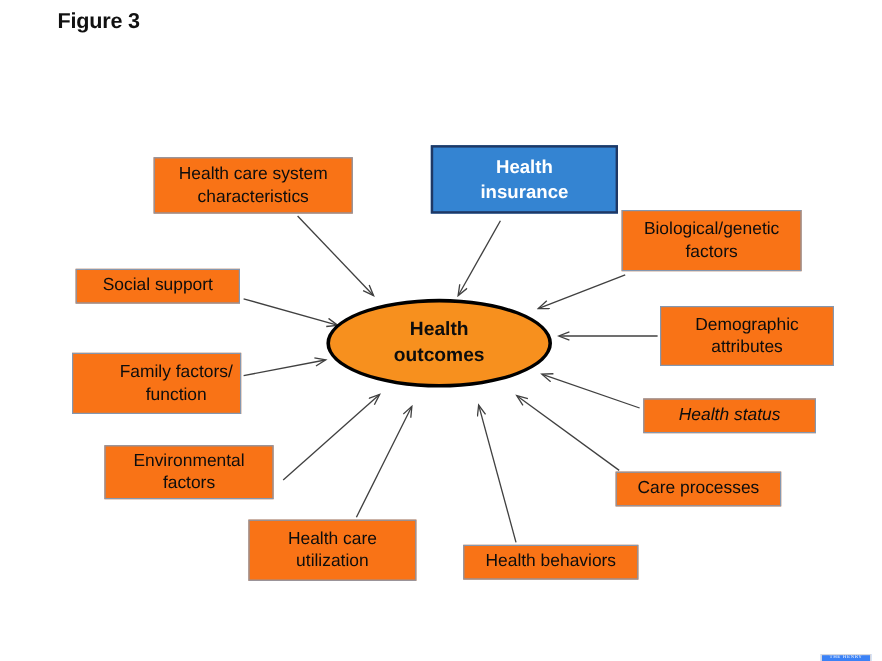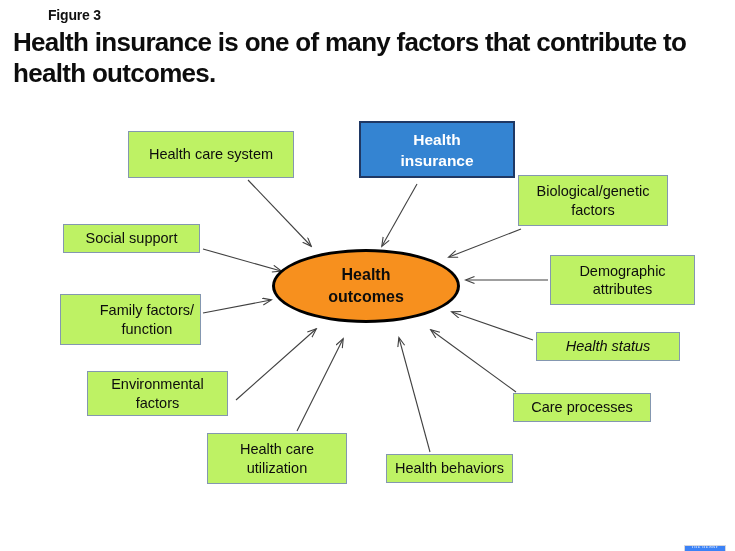--- a/index.html
+++ b/index.html
@@ -17,21 +17,21 @@
     height: 551px;
     background: #ffffff;
     overflow: hidden;
   }
 
   
   #figure-label {
     position: absolute;
     left: 14px;
     top: 7px;
-    font-size: 14px;
+    font-size: 18px;
     font-weight: bold;
     color: #111111;
     letter-spacing: -0.2px;
     padding-left: 34px;
   }
   #slide-title {
     position: absolute;
     left: 13px;
     top: 27px;
     width: 700px;
@@ -62,21 +62,21 @@
   
   .node {
     position: absolute;
     box-sizing: border-box;
     display: flex;
     align-items: center;
     justify-content: center;
     text-align: center;
   }
   .node-factor {
-    background: #bef264;
+    background: #f97316;
     border: 1px solid #8497b0;
     color: #0d0d0d;
     font-size: 14.5px;
     line-height: 18.5px;
     padding: 2px 6px;
   }
   .node-primary {
     background: #3484d2;
     border: 2px solid #1f3864;
     color: #ffffff;
@@ -145,21 +145,20 @@
     width: 34px;
     text-align: center;
   }
 </style>
 </head>
 <body>
 
 <div id="slide">
 
   <div id="figure-label">Figure 3</div>
-  <div id="slide-title">Health insurance is one of many factors that contribute to health outcomes.</div>
 
   <div id="diagram">
 
     <svg id="arrow-layer" viewBox="0 0 735 551" width="735" height="551" xmlns="http://www.w3.org/2000/svg">
       <defs>
         <marker id="ah" markerWidth="11" markerHeight="11" refX="9" refY="4" orient="auto" markerUnits="userSpaceOnUse">
           <path d="M0.5,0.5 L9.5,4 L0.5,7.5" fill="none" stroke="#404040" stroke-width="1.1"></path>
         </marker>
       </defs>
       <g stroke="#404040" stroke-width="1.1" fill="none" marker-end="url(#ah)">
@@ -198,20 +197,21 @@
     <div class="node node-primary" style="left:359px; top:121px; width:156px; height:57px;">
       <div>
         <div>Health</div>
         <div>insurance</div>
       </div>
     </div>
 
     <div class="node node-factor" style="left:128px; top:131px; width:166px; height:47px;">
       <div>
         <div>Health care system</div>
+        <div>characteristics</div>
       </div>
     </div>
 
     <div class="node node-factor" style="left:63px; top:224px; width:137px; height:29px;">
       <div>Social support</div>
     </div>
 
     <div class="node node-factor" style="left:60px; top:294px; width:141px; height:51px;justify-content:flex-end;">
       <div>
         <div>Family factors/</div>
@@ -226,21 +226,21 @@
       </div>
     </div>
 
     <div class="node node-factor" style="left:207px; top:433px; width:140px; height:51px;">
       <div>
         <div>Health care</div>
         <div>utilization</div>
       </div>
     </div>
 
-    <div class="node node-factor" style="left:386px; top:454px; width:127px; height:29px;">
+    <div class="node node-factor" style="left:386px; top:454px; width:146px; height:29px;">
       <div>Health behaviors</div>
     </div>
 
     <div class="node node-factor" style="left:513px; top:393px; width:138px; height:29px;">
       <div>Care processes</div>
     </div>
 
     <div class="node node-factor" style="left:536px; top:332px; width:144px; height:29px;font-style:italic;">
       <div>Health status</div>
     </div>

